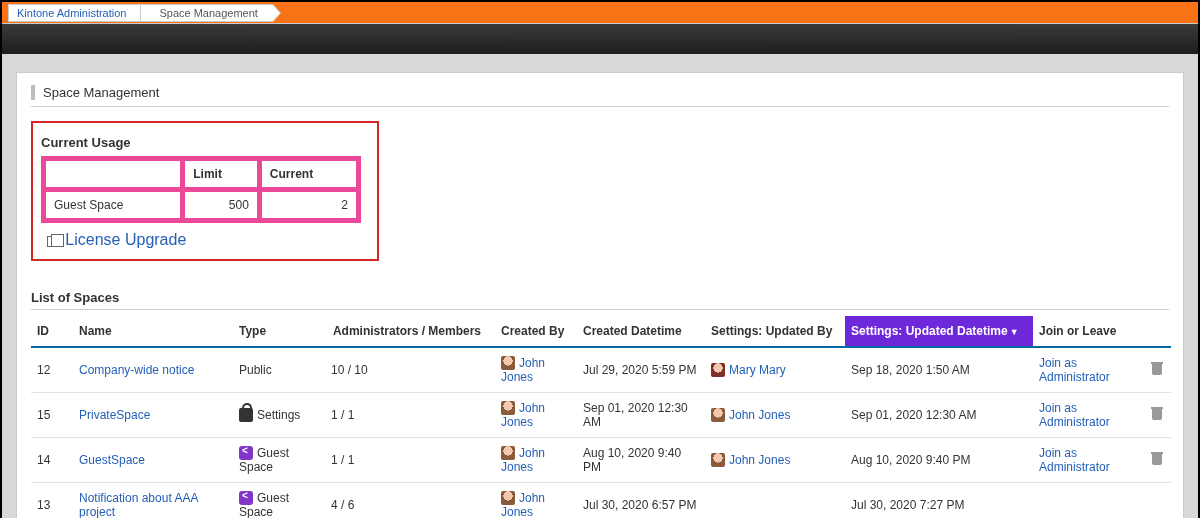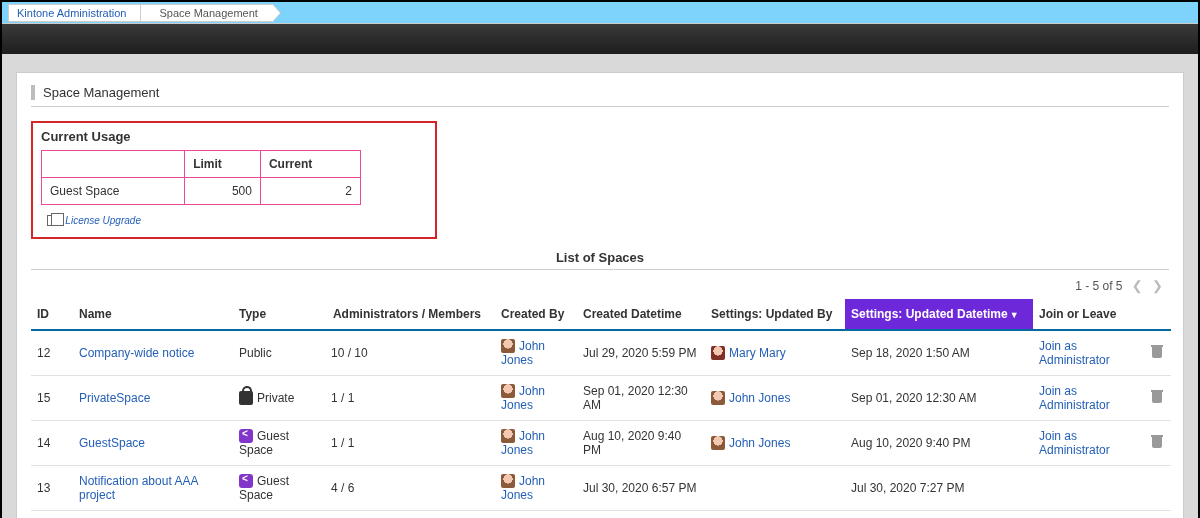--- a/index.html
+++ b/index.html
@@ -11,21 +11,21 @@
     color: #333;
   }
   .outer {
     width: 1200px;
     border: 2px solid #000;
     background: #d9d9d9;
   }
   
   .breadcrumb-bar {
     height: 22px;
-    background: #7dd3fc;
+    background: #f97316;
     border-bottom: 1px solid #ccc;
     display: flex;
     align-items: center;
     padding-left: 6px;
   }
   .crumb {
     position: relative;
     background: #fff;
     border: 1px solid #ccc;
     border-right: none;
@@ -63,55 +63,54 @@
   .page-title {
     border-left: 4px solid #bdbdbd;
     padding-left: 8px;
     font-size: 13px;
     margin-bottom: 6px;
   }
   .hr { border-top: 1px solid #cfcfcf; margin: 6px 0 14px 0; }
   
   .usage-box {
     border: 2px solid #d32626;
-    width: 406px;
-    padding: 6px 8px 10px 8px;
+    width: 348px;
+    padding: 12px 8px 10px 8px;
   }
   .section-header {
     font-weight: bold;
     font-size: 13px;
     margin: 0 0 6px 0;
   }
   table.usage {
     border-collapse: collapse;
     width: 320px;
     font-size: 12px;
   }
   table.usage th, table.usage td {
-    border: 1px solid #ec4899;
+    border: 5px solid #ec4899;
     padding: 6px 8px;
   }
   table.usage th { text-align: left; font-weight: bold; }
   table.usage td.num { text-align: right; }
   .license-row { padding: 8px 0 0 6px; }
-  .license-row a { color: #2560b7; text-decoration: none; font-size: 10px; font-style: italic; }
+  .license-row a { color: #2560b7; text-decoration: none; font-size: 16px; }
   .ext-icon {
     display: inline-block; width: 11px; height: 11px;
     border: 1px solid #666; position: relative; margin-right: 4px; vertical-align: -2px;
   }
   .ext-icon::before {
     content: ""; position: absolute; top: -3px; left: 3px;
     width: 11px; height: 11px; border: 1px solid #666; background: #fff;
   }
   
   .list-header {
     font-weight: bold;
     font-size: 13px;
-    margin: 11px 0 4px 0;
-    text-align: center;
+    margin: 29px 0 4px 0;
   }
   .list-hr { border-top: 1px solid #cfcfcf; margin-bottom: 6px; }
   .pager-row {
     text-align: right;
     font-size: 12px;
     color: #555;
     padding: 2px 6px 6px 0;
   }
   .pager-row .arrow { color: #bbb; margin-left: 6px; cursor: pointer; font-size: 13px; }
   table.spaces {
@@ -212,25 +211,20 @@
         </table>
       <div class="license-row">
         <span class="ext-icon"></span>
         <a href="#" class="link">License Upgrade</a>
       </div>
     </div>
 
     <div class="list-header">List of Spaces</div>
     <div class="list-hr"></div>
 
-    <div class="pager-row">
-      <span>1 - 5 of 5</span>
-      <span class="arrow">❮</span>
-      <span class="arrow">❯</span>
-    </div>
 
     <table class="spaces">
       <colgroup>
         <col class="id">
           <col class="name">
           <col class="type">
           <col class="adm">
         <col class="cby">
           <col class="cdt">
           <col class="uby">
@@ -263,21 +257,21 @@
     <td><span class="avatar"></span><a href="#" class="link">John Jones</a></td>
     <td>Jul 29, 2020 5:59 PM</td>
     <td><span class="avatar f"></span><a href="#" class="link">Mary Mary</a></td>
     <td>Sep 18, 2020 1:50 AM</td>
     <td><a href="#" class="link">Join as Administrator</a></td>
     <td><span class="trash-icon"></span></td>
           </tr>
           <tr>
     <td>15</td>
     <td><a href="#" class="link">PrivateSpace</a></td>
-    <td><span class="type-icon lock"></span><span>Private</span></td>
+    <td><span class="type-icon lock"></span><span>Settings</span></td>
     <td class="num">1 / 1</td>
     <td><span class="avatar"></span><a href="#" class="link">John Jones</a></td>
     <td>Sep 01, 2020 12:30 AM</td>
     <td><span class="avatar "></span><a href="#" class="link">John Jones</a></td>
     <td>Sep 01, 2020 12:30 AM</td>
     <td><a href="#" class="link">Join as Administrator</a></td>
     <td><span class="trash-icon"></span></td>
           </tr>
           <tr>
     <td>14</td>

